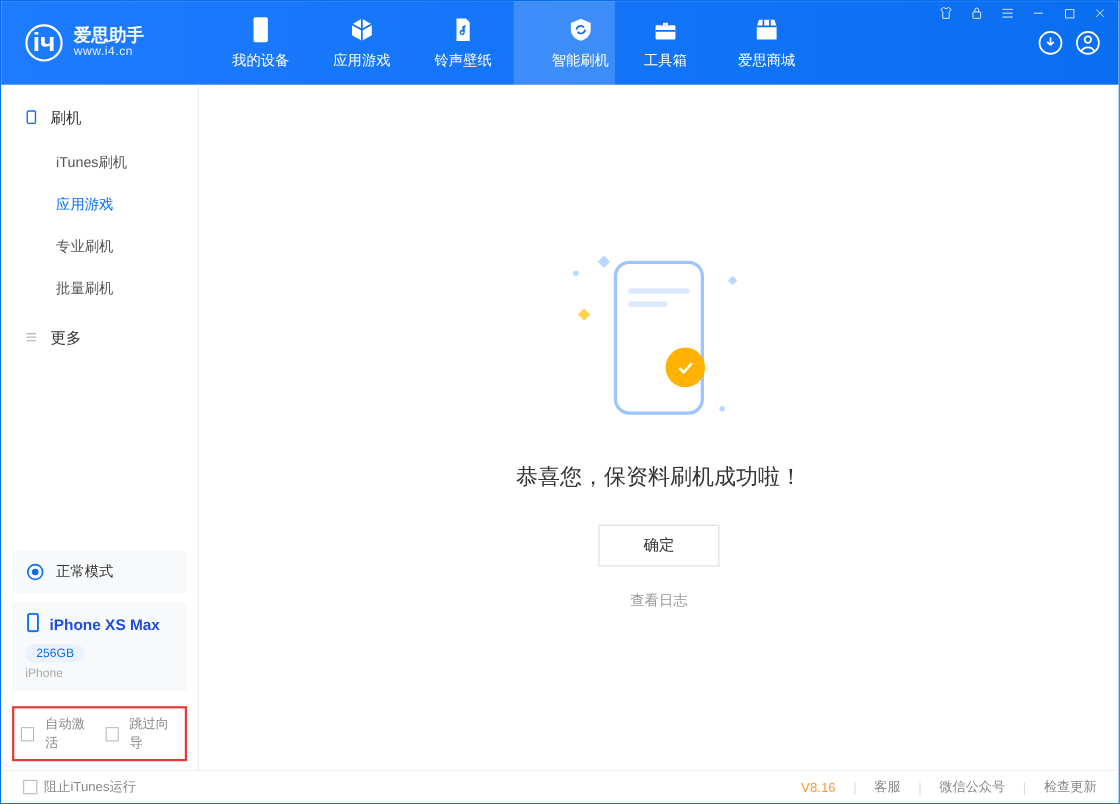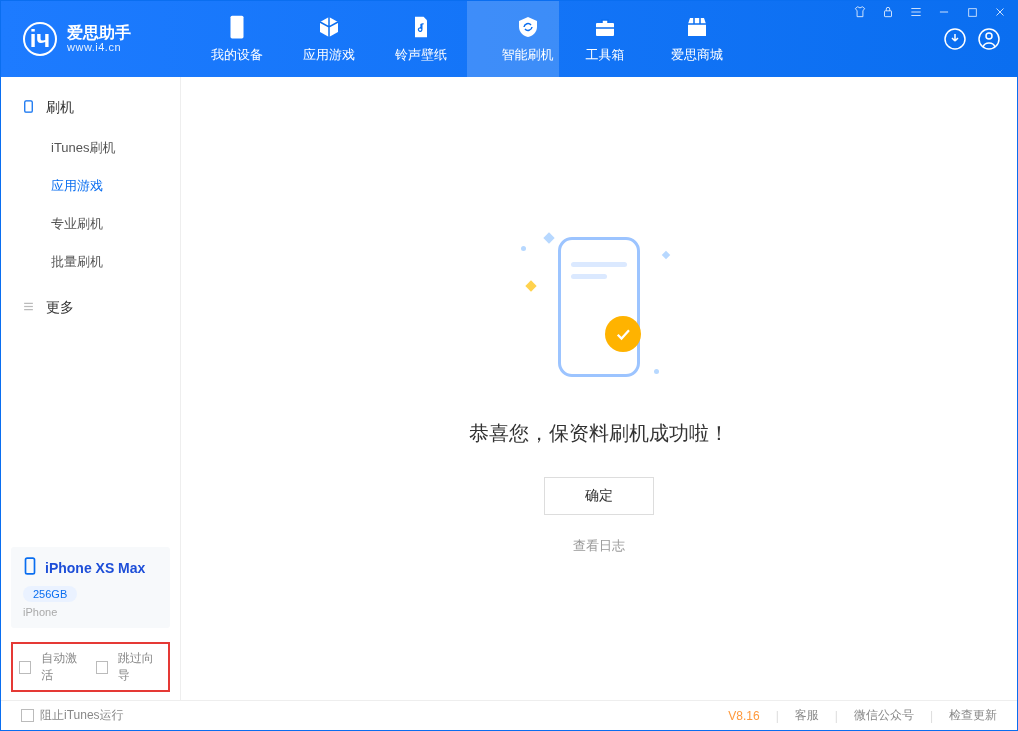--- a/index.html
+++ b/index.html
@@ -215,20 +215,29 @@
       <span class="side-icon"><svg viewBox="0 0 24 24" fill="none" stroke="#bbb" stroke-width="2">
             <line x1="5" y1="7" x2="19" y2="7"></line>
             <line x1="5" y1="12" x2="19" y2="12"></line>
             <line x1="5" y1="17" x2="19" y2="17"></line>
           </svg></span>
       <span>更多</span>
     </div>
 
     <div class="sidebar-spacer"></div>
 
+    <div class="device-box">
+      <span class="dot-icon">
+          <svg width="18" height="18" viewBox="0 0 24 24" fill="none" stroke="#0a6ef0" stroke-width="2">
+            <circle cx="12" cy="12" r="9"></circle>
+            <circle cx="12" cy="12" r="3" fill="#0a6ef0"></circle>
+          </svg>
+        </span>
+      <span>正常模式</span>
+    </div>
 
     <div class="device-card">
       <div class="device-name">
         <span><svg width="14" height="18" viewBox="0 0 24 32" fill="none" stroke="#0a6ef0" stroke-width="3">
               <rect x="4" y="2" width="16" height="28" rx="3"></rect>
             </svg></span>
         <span>iPhone XS Max</span>
       </div>
       <div class="device-storage"><span>256GB</span></div>
       <div class="device-type">iPhone</div>

